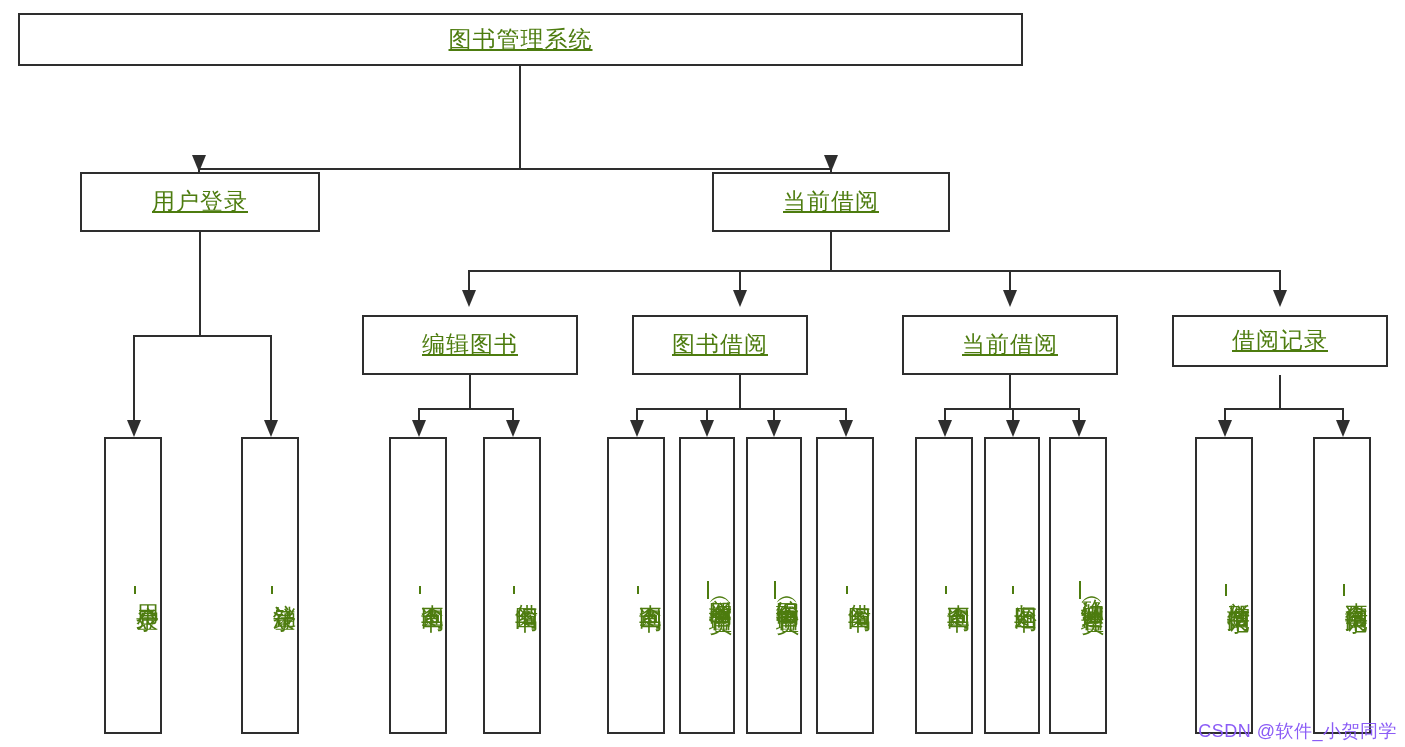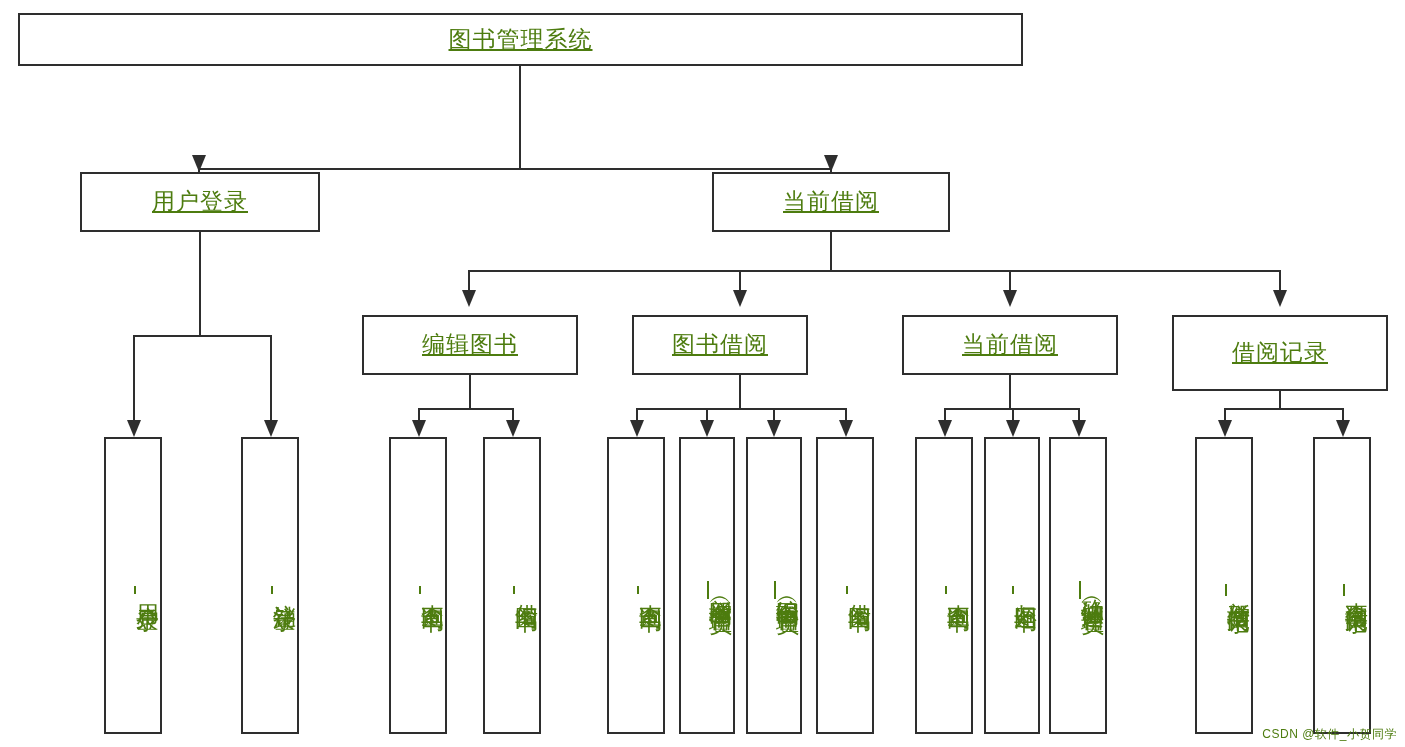--- a/index.html
+++ b/index.html
@@ -64,22 +64,22 @@
     height: 0;
     border-left: 7px solid transparent;
     border-right: 7px solid transparent;
     border-top: 17px solid #2e2e2e;
     z-index: 2;
   }
   #watermark {
     position: absolute;
     right: 8px;
     bottom: 4px;
-    font-size: 12px;
-    color: #4d7c0f;
+    font-size: 18px;
+    color: #8b5cf6;
     letter-spacing: 0.5px;
     z-index: 5;
     white-space: nowrap;
     font-family: "Liberation Sans", "DejaVu Sans", sans-serif;
   }
 </style>
 </head>
 <body>
 
 <div id="diagram-root">
@@ -160,21 +160,21 @@
   </div>
 
   <div class="node horizontal" style="left:632px; top:315px; width:176px; height:60px;">
     <span class="label">图书借阅</span>
   </div>
 
   <div class="node horizontal" style="left:902px; top:315px; width:216px; height:60px;">
     <span class="label">当前借阅</span>
   </div>
 
-  <div class="node horizontal" style="left:1172px; top:315px; width:216px; height:76px;">
+  <div class="node horizontal" style="left:1172px; top:315px; width:216px; height:52px;">
     <span class="label">借阅记录</span>
   </div>
 
   <div class="node vertical" style="left:104px; top:437px; width:58px; height:297px;">
     <span class="label">用户登录</span>
   </div>
 
   <div class="node vertical" style="left:241px; top:437px; width:58px; height:297px;">
     <span class="label">注销登录</span>
   </div>

